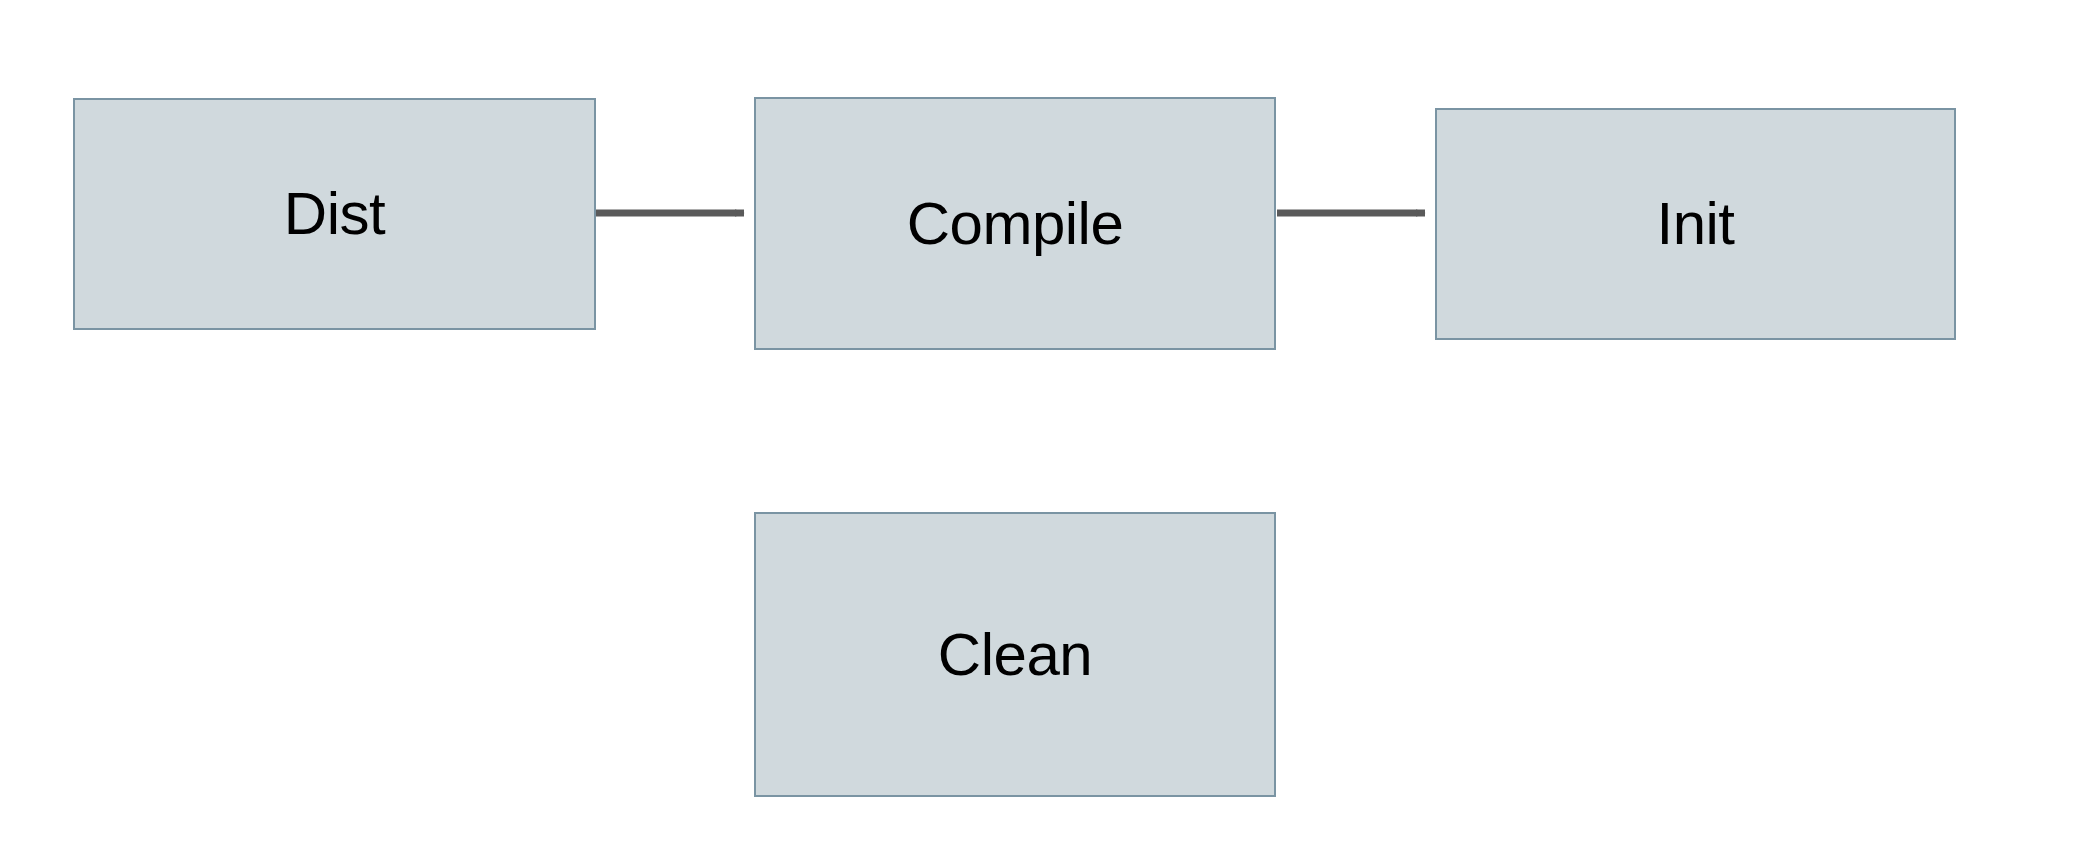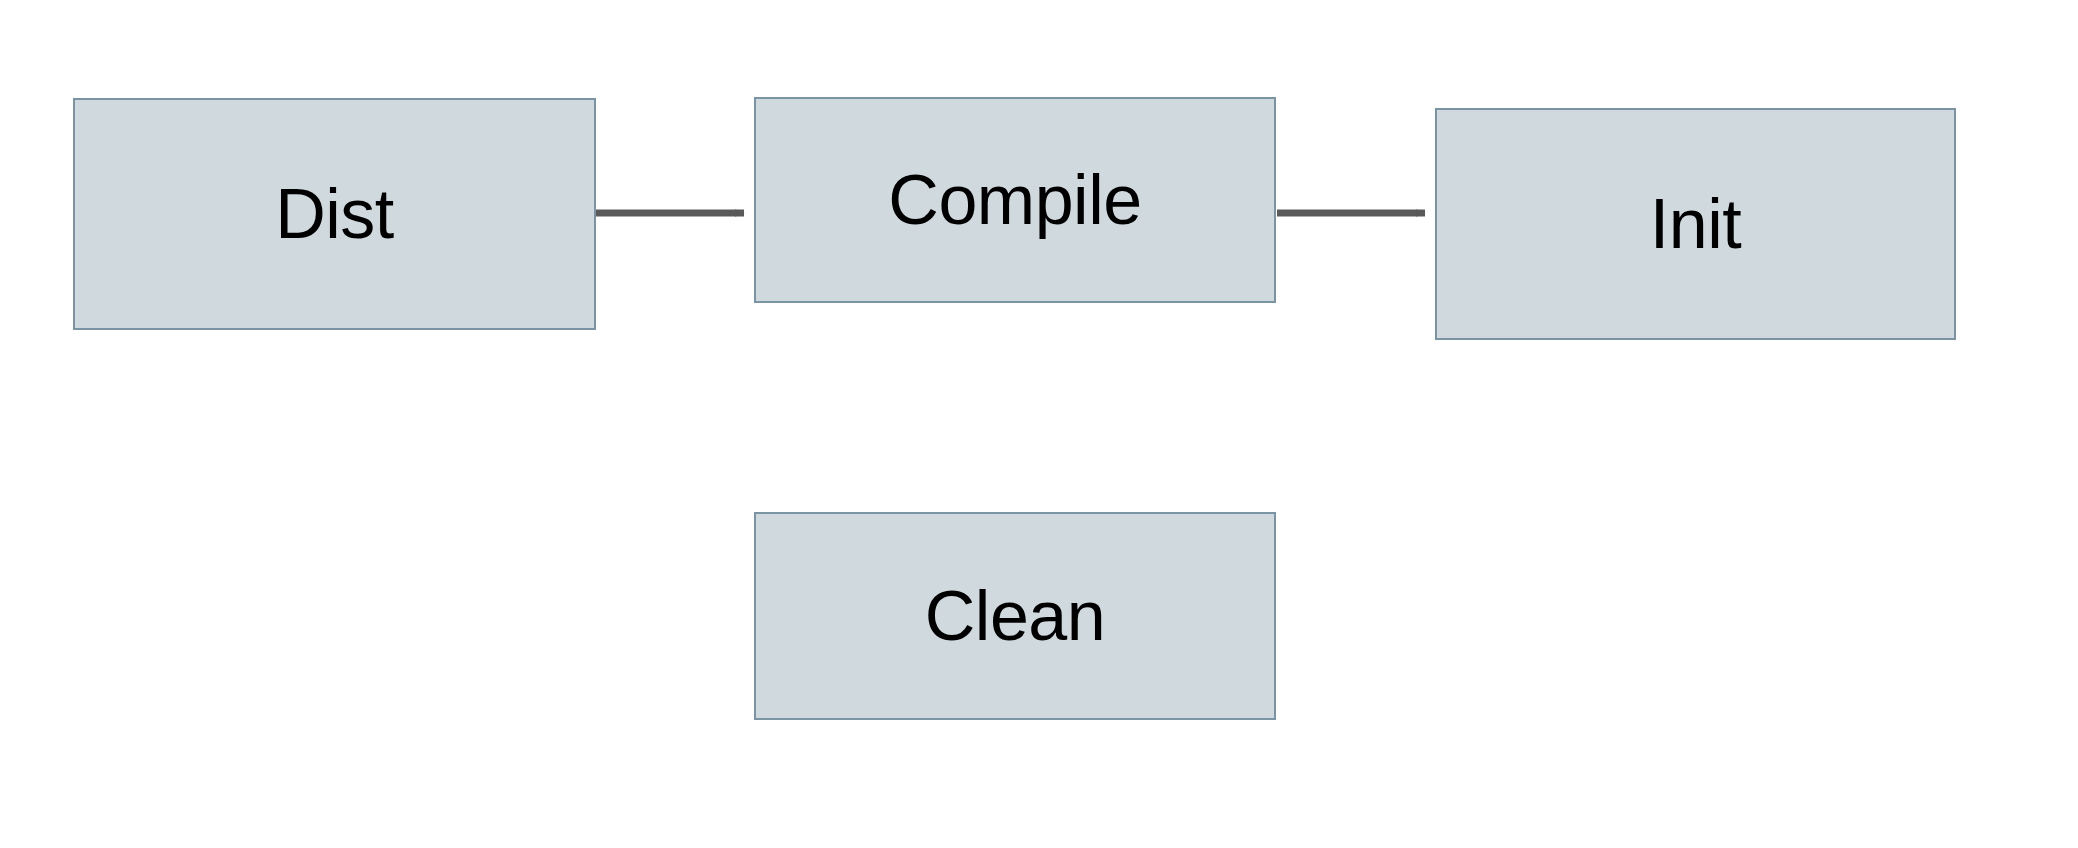--- a/index.html
+++ b/index.html
@@ -22,41 +22,41 @@
     position: absolute;
     box-sizing: border-box;
     background: #d0d9dd;
     border: 2px solid #7a94a3;
     display: flex;
     align-items: center;
     justify-content: center;
   }
   .node-label {
     font-family: "Liberation Sans", sans-serif;
-    font-size: 70px;
+    font-size: 60px;
     line-height: 1;
     font-weight: 400;
     color: #000000;
     letter-spacing: -0.5px;
     white-space: nowrap;
     user-select: none;
   }
   .edge-layer {
     position: absolute;
     left: 0;
     top: 0;
     width: 2078px;
     height: 848px;
     pointer-events: none;
   }
   
   #node-dist    { left: 73px;   top: 98px; width: 523px; height: 232px; }
-  #node-compile { left: 754px;  top: 97px; width: 522px; height: 206px; }
+  #node-compile { left: 754px;  top: 97px; width: 522px; height: 253px; }
   #node-init    { left: 1435px; top: 96px; width: 521px; height: 232px; margin-top: 12px; }
-  #node-clean   { left: 754px;  top: 512px; width: 522px; height: 208px; }
+  #node-clean   { left: 754px;  top: 512px; width: 522px; height: 285px; }
 </style>
 </head>
 <body>
 
 <div id="canvas">
 
   <svg class="edge-layer" viewBox="0 0 2078 848" width="2078" height="848" xmlns="http://www.w3.org/2000/svg">
     <defs>
       <marker id="arrowhead" markerWidth="10" markerHeight="8" refX="9.4" refY="4" orient="auto" markerUnits="userSpaceOnUse">
         <path d="M 0,0 L 10,4 L 0,8 L 2.6,4 Z" fill="#5a5a5a"></path>

